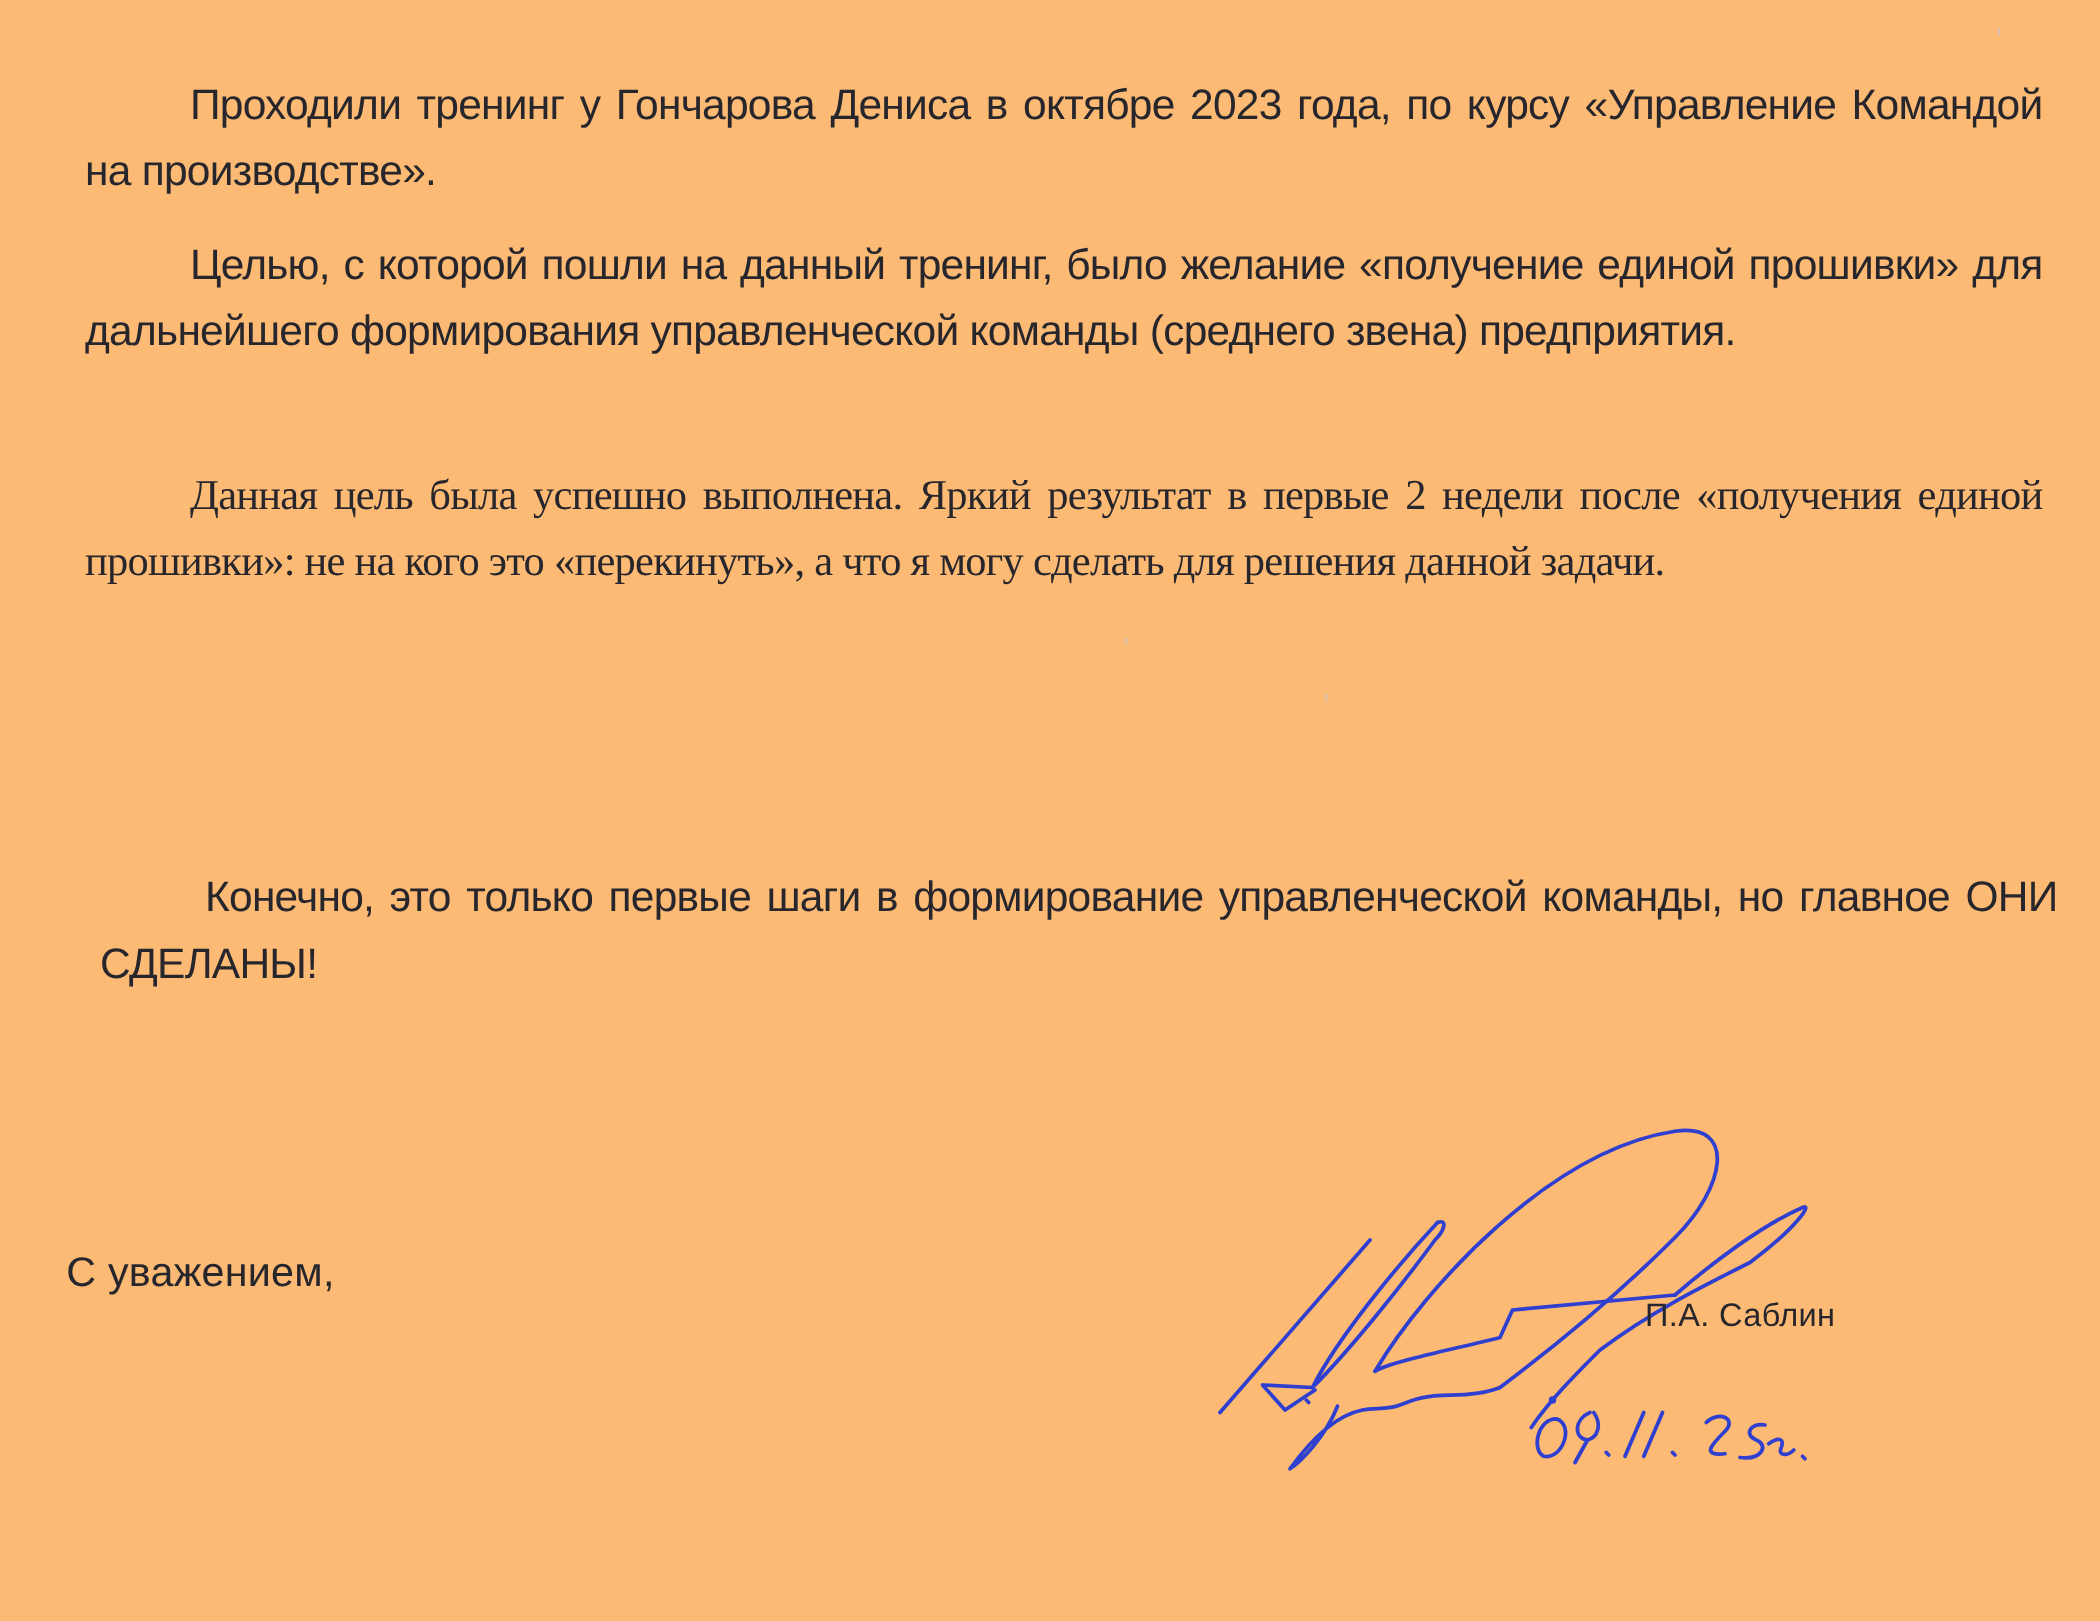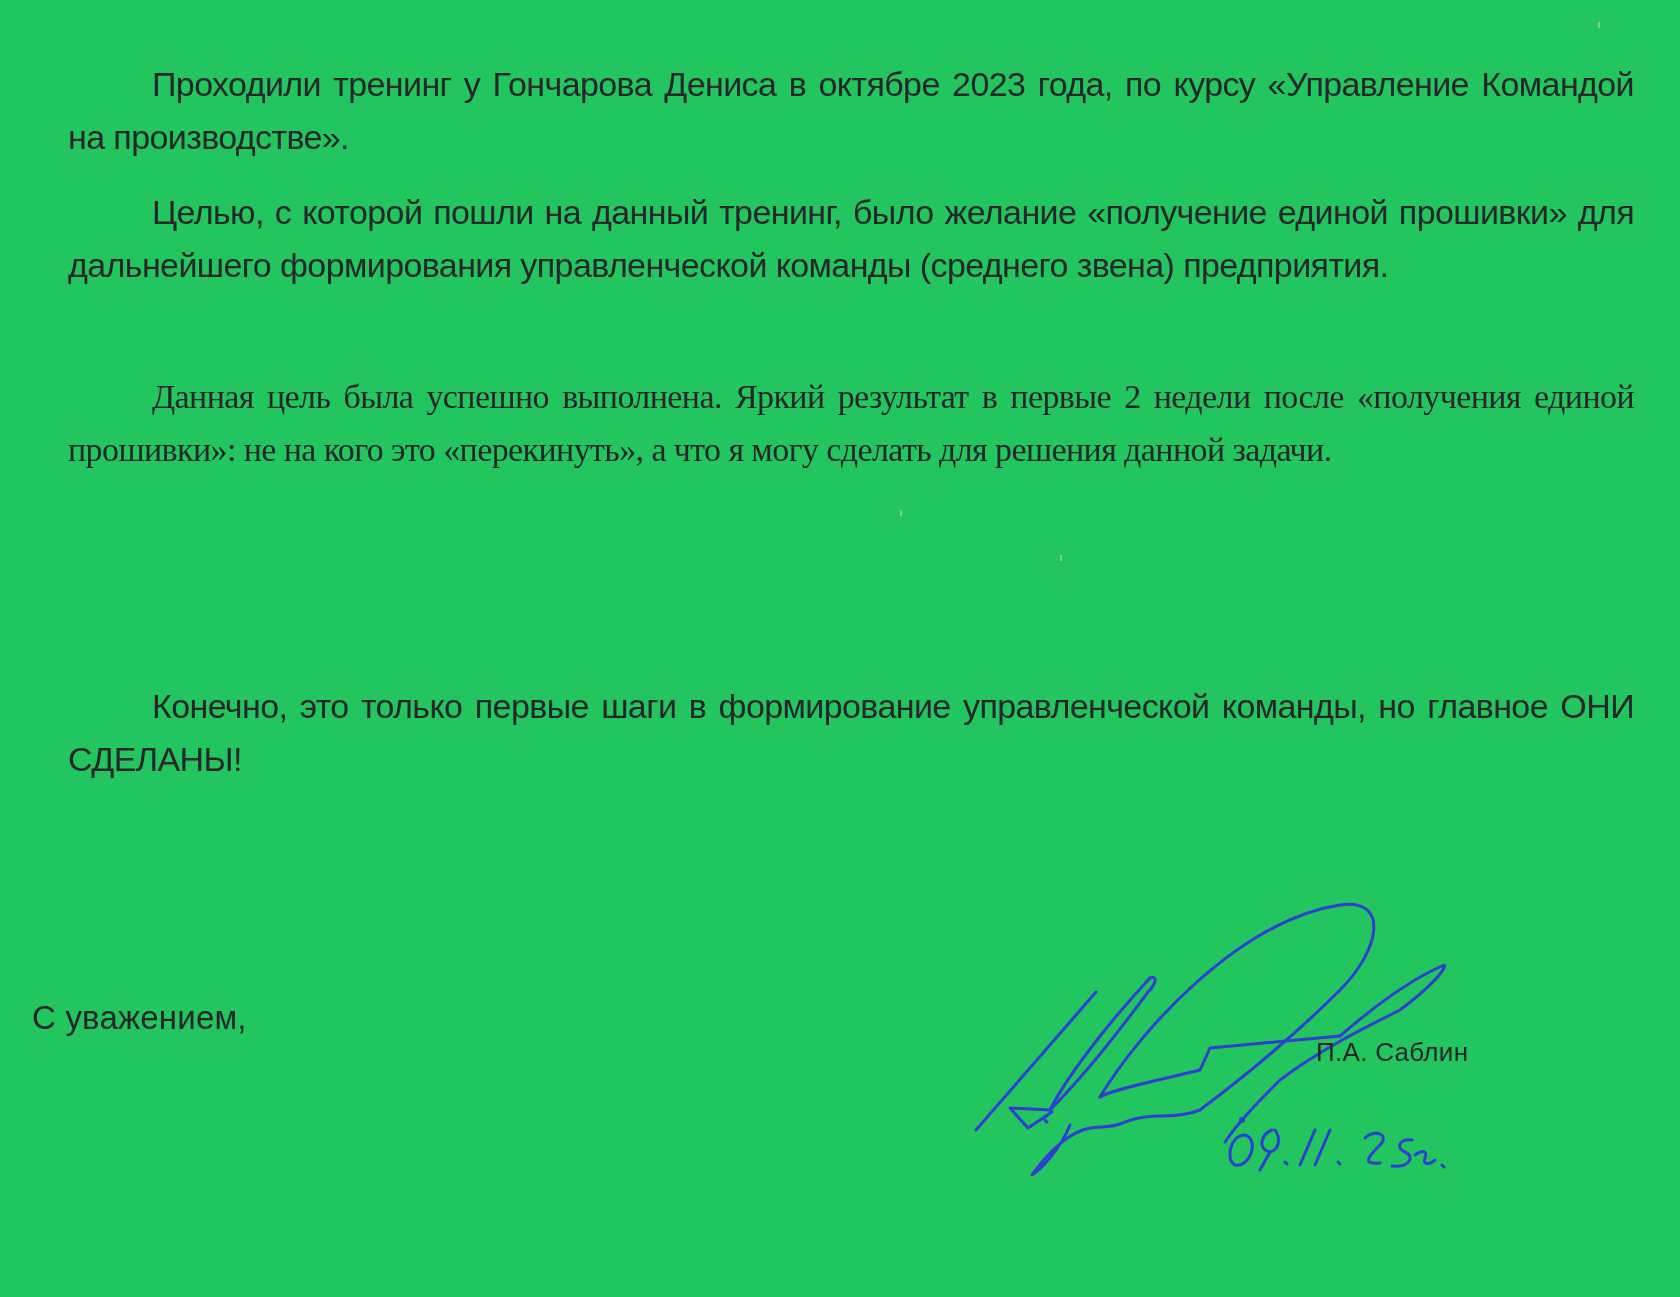--- a/index.html
+++ b/index.html
@@ -12,41 +12,41 @@
       height: 1297px;
       position: relative;
       overflow: hidden;
       font-family: "Liberation Sans", "DejaVu Sans", sans-serif;
       color: #26262c;
     }
     .page {
       position: absolute;
       left: 0; top: 0;
       width: 1680px; height: 1297px;
-      background: #22c55e;
+      background: #fdba74;
     }
     .para {
       position: absolute;
       left: 68px;
       width: 1566px;
       font-size: 34px;
       line-height: 53px;
       text-align: justify;
       text-indent: 84px;
       letter-spacing: -0.6px;
     }
     .p1 { top: 58px; }
     .p2 { top: 186px; }
     .p3 { top: 370px; }
     .p4 { top: 554px; }
     .p5 { top: 680px; }
 
     .closing {
       position: absolute;
-      left: 32px;
+      left: 53px;
       font-size: 33px;
       line-height: 40px;
       letter-spacing: 0.2px;
     }
     .c1 { top: 998px; }
     .c2 { top: 1077px; }
 
     .name {
       position: absolute;
       left: 1316px;
@@ -70,21 +70,21 @@
     }
   </style>
 </head>
 <body>
 
 <div class="page">
 
   <p class="para p1" style="margin:0;">Проходили тренинг у Гончарова Дениса в октябре 2023 года, по курсу «Управление Командой на производстве».</p>
   <p class="para p2" style="margin:0;">Целью, с которой пошли на данный тренинг, было желание «получение единой прошивки» для дальнейшего формирования управленческой команды (среднего звена) предприятия.</p>
   <p class="para p3" style="margin:0;font-family:Liberation Serif, serif;">Данная цель была успешно выполнена. Яркий результат в первые 2 недели после «получения единой прошивки»: не на кого это «перекинуть», а что я могу сделать для решения данной задачи.</p>
-  <p class="para p5" style="margin:0;">Конечно, это только первые шаги в формирование управленческой команды, но главное ОНИ СДЕЛАНЫ!</p>
+  <p class="para p5" style="margin:12px;">Конечно, это только первые шаги в формирование управленческой команды, но главное ОНИ СДЕЛАНЫ!</p>
 
   <div class="closing c1">С уважением,</div>
 
   <svg class="signature" viewBox="0 0 620 320" xmlns="http://www.w3.org/2000/svg">
     <g fill="none" stroke="#2f3fd0" stroke-width="3" stroke-linecap="round" stroke-linejoin="round">
 
       <path d="M136,112 L16,250"></path>
       <path d="M190,98 C160,130 110,190 90,230 L50,228 L68,248 L92,232"></path>
       <path d="M190,98 C198,95 196,104 188,112 C160,150 120,200 90,230"></path>
 

